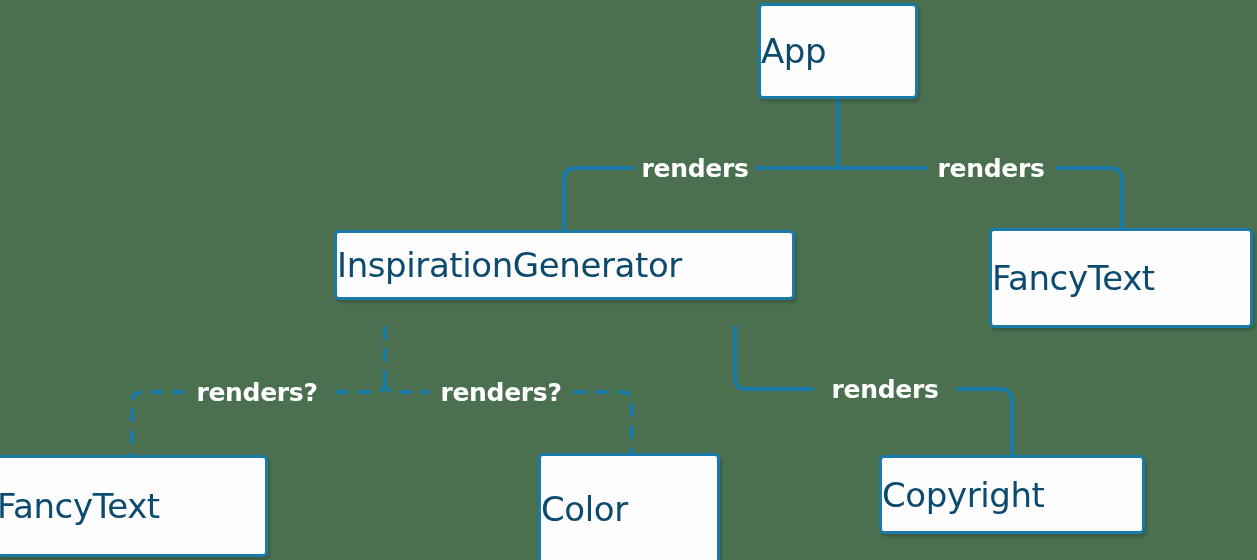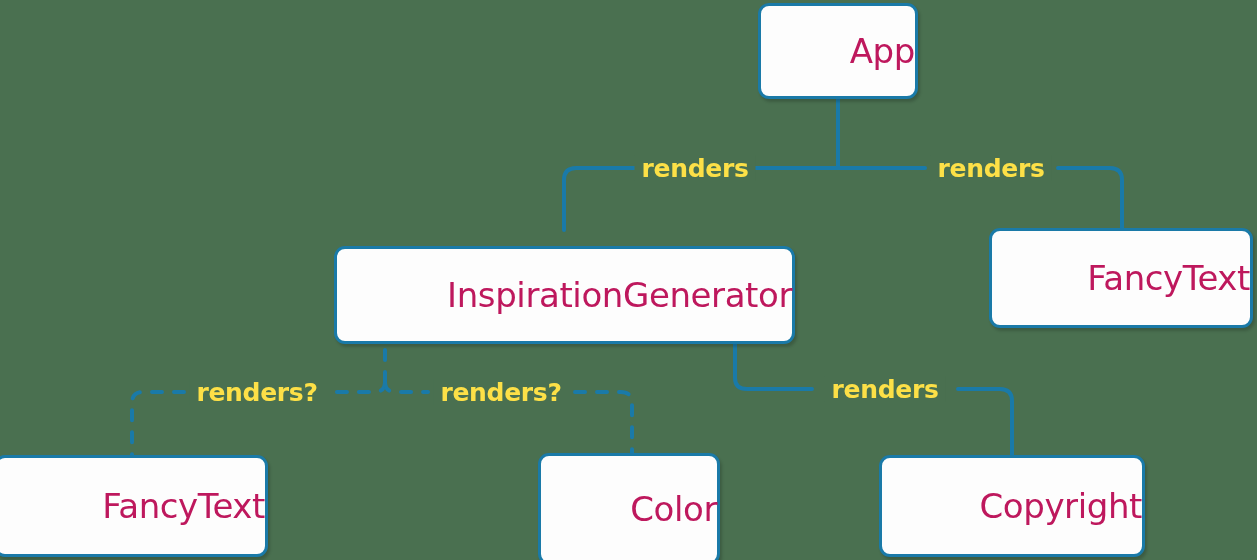--- a/index.html
+++ b/index.html
@@ -23,34 +23,34 @@
     top: 0;
     left: 0;
     width: 1257px;
     height: 560px;
   }
   .node-box {
     position: absolute;
     box-sizing: border-box;
     background: #fdfdfd;
     border: 3px solid #1a7aa8;
-    border-radius: 11px;
+    border-radius: 5px;
     display: flex;
     align-items: center;
-    justify-content: flex-end;
-    color: #be185d;
+    justify-content: flex-start;
+    color: #0c4a6e;
     font-family: "DejaVu Sans", sans-serif;
     font-size: 34px;
     font-weight: 400;
     letter-spacing: -0.4px;
     box-shadow: 2px 3px 3px rgba(0,0,0,0.18);
   }
   .edge-label {
     position: absolute;
-    color: #fde047;
+    color: #ffffff;
     font-family: "DejaVu Sans", sans-serif;
     font-size: 25px;
     font-weight: 600;
     letter-spacing: -0.3px;
     white-space: nowrap;
     background: #4a7050;
     padding: 0 7px;
     line-height: 1;
     transform: translate(-50%, -50%);
   }
@@ -82,37 +82,37 @@
       <path d="M 385 382 Q 385 392 396 392 L 428 392" stroke-dasharray="10 12"></path>
       <path d="M 575 392 L 621 392 Q 632 392 632 403 L 632 453" stroke-dasharray="10 12"></path>
 
     </g>
   </svg>
 
   <div class="node-box" style="left:758px; top:3px; width:160px; height:96px;">
     <span>App</span>
   </div>
 
-  <div class="node-box" style="left:334px; top:246px; width:461px; height:98px;padding-left:9px;">
+  <div class="node-box" style="left:334px; top:230px; width:461px; height:70px;">
     <span>InspirationGenerator</span>
   </div>
 
   <div class="node-box" style="left:989px; top:228px; width:264px; height:100px;">
     <span>FancyText</span>
   </div>
 
   <div class="node-box" style="left:-6px; top:455px; width:274px; height:102px;">
     <span>FancyText</span>
   </div>
 
   <div class="node-box" style="left:538px; top:453px; width:182px; height:112px;">
     <span>Color</span>
   </div>
 
-  <div class="node-box" style="left:879px; top:455px; width:266px; height:102px;">
+  <div class="node-box" style="left:879px; top:455px; width:266px; height:79px;">
     <span>Copyright</span>
   </div>
 
   <div class="edge-label" style="left:695px; top:168px;">renders</div>
 
   <div class="edge-label" style="left:991px; top:168px;">renders</div>
 
   <div class="edge-label" style="left:257px; top:392px;">renders?</div>
 
   <div class="edge-label" style="left:501px; top:392px;">renders?</div>

